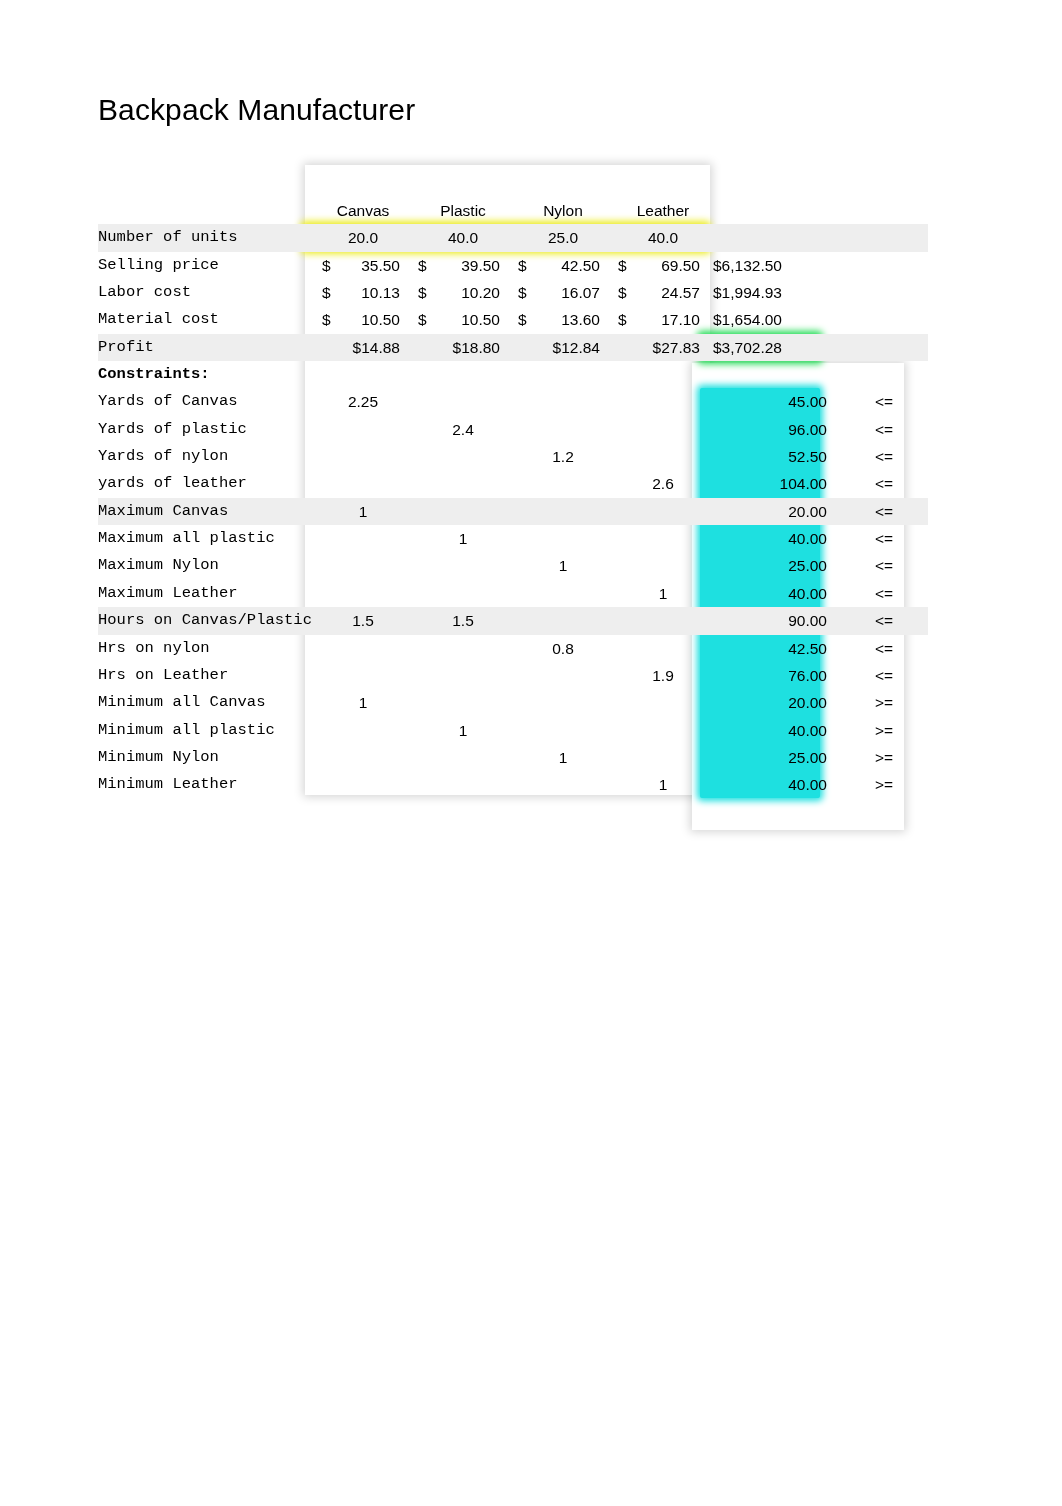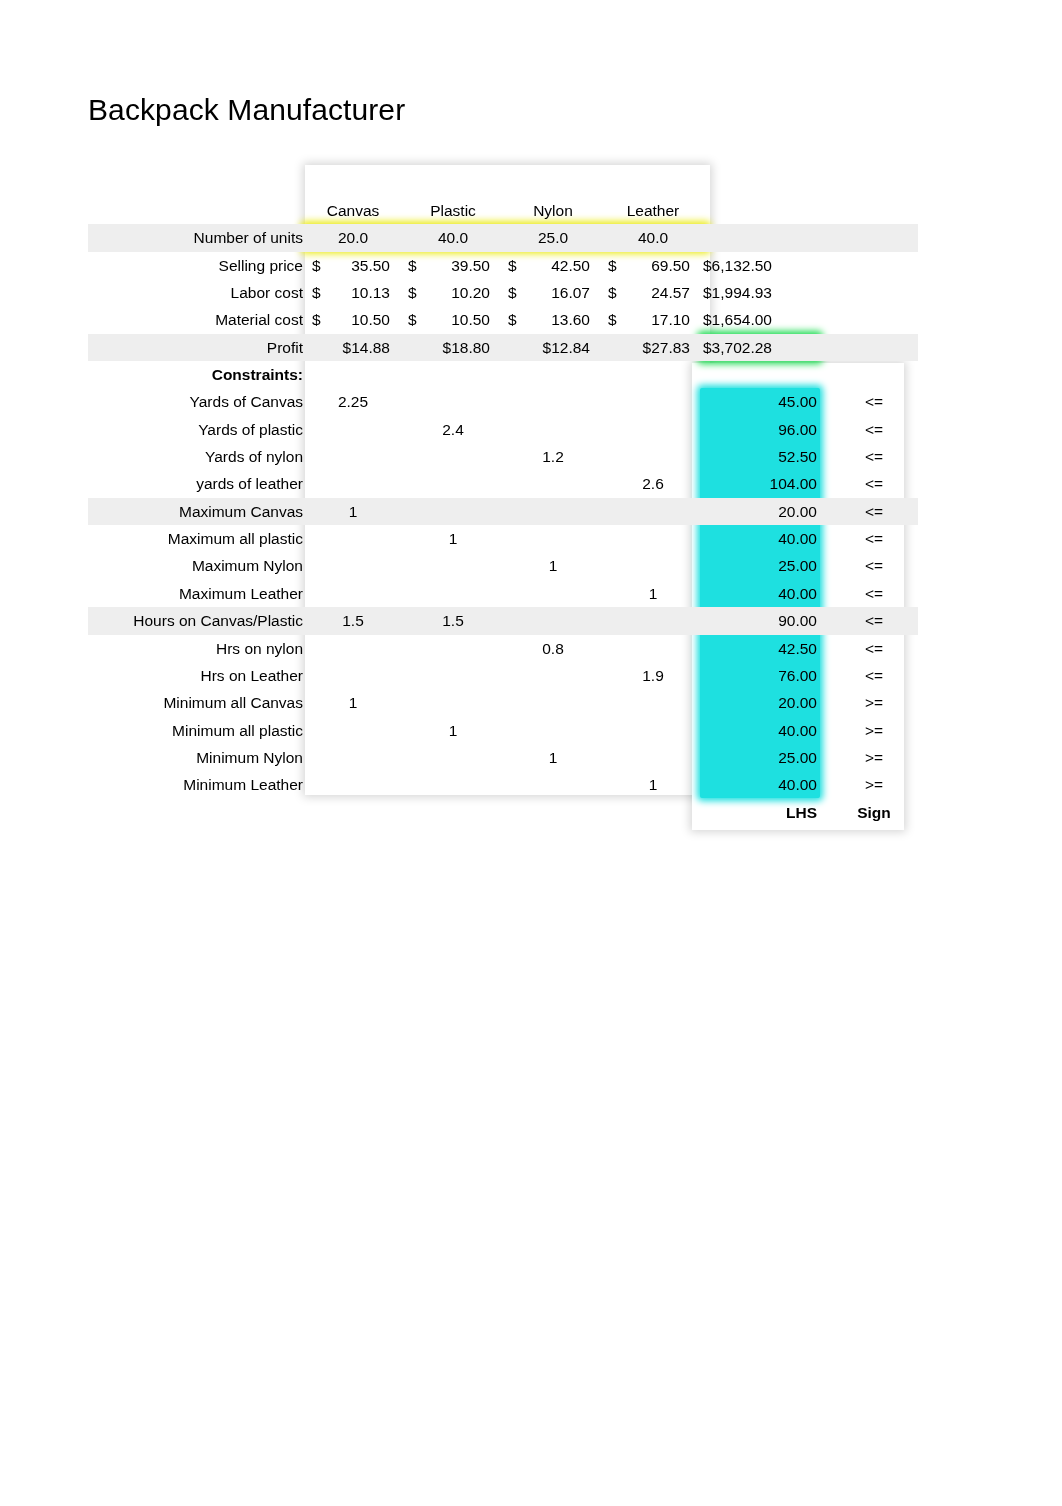--- a/index.html
+++ b/index.html
@@ -72,21 +72,22 @@
     position: absolute;
     top: 0;
     height: 27.35px;
     line-height: 27.35px;
     font-size: 15.5px;
     white-space: nowrap;
   }
   .label {
     left: 0px;
     width: 215px;
-    text-align: right;
+    text-align: left;
+    font-family: Liberation Mono, monospace;
   }
   .label.bold { font-weight: bold; }
 
   
   .c0 { left: 215px; width: 100px; }
   .c1 { left: 315px; width: 100px; }
   .c2 { left: 415px; width: 100px; }
   .c3 { left: 515px; width: 100px; }
 
   .ctr { text-align: center; }
@@ -153,21 +154,21 @@
   }
   #hl-cyan {
     left: 700px;
     top: 388px;
     width: 120px;
     height: 410px;
     background: #1ee0e0;
     box-shadow: 0 0 7px 3px #1ee0e0;
     border-radius: 2px;
   }
-  #grid, #page-title { z-index: 3; }
+  #grid, #page-title { z-index: 3; margin-left: 10px; }
   .panel { z-index: 1; }
   .hl { z-index: 2; }
 </style>
 </head>
 <body>
 
 <div id="sheet">
 
   <div class="panel" id="panel-main"></div>
   <div class="panel" id="panel-right"></div>
@@ -379,19 +380,15 @@
           <div class="cell label">Minimum Leather</div>
           <div class="cell c0 ctr"></div>
           <div class="cell c1 ctr"></div>
           <div class="cell c2 ctr"></div>
           <div class="cell c3 ctr">1</div>
           <div class="cell lhs">40.00</div>
           <div class="cell sign">&gt;=</div>
         </div>
       </div>
 
-    <div class="row">
-      <div class="cell lhs bold">LHS</div>
-      <div class="cell sign bold">Sign</div>
-    </div>
 
   </div>
 </div>
 
 </body></html>

